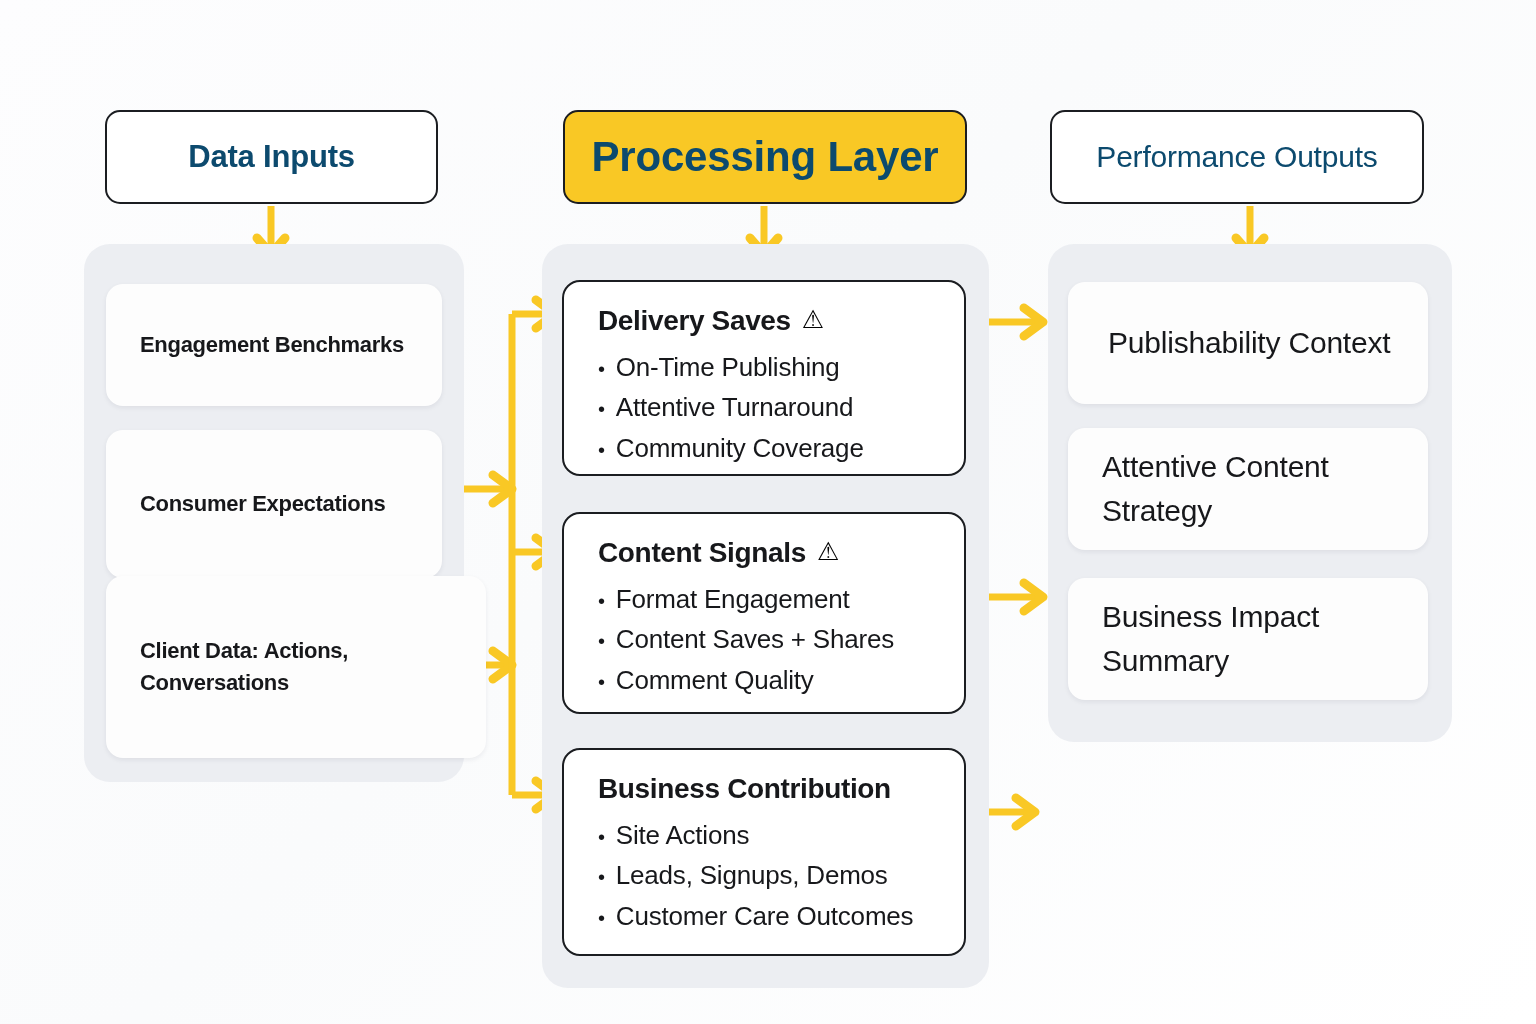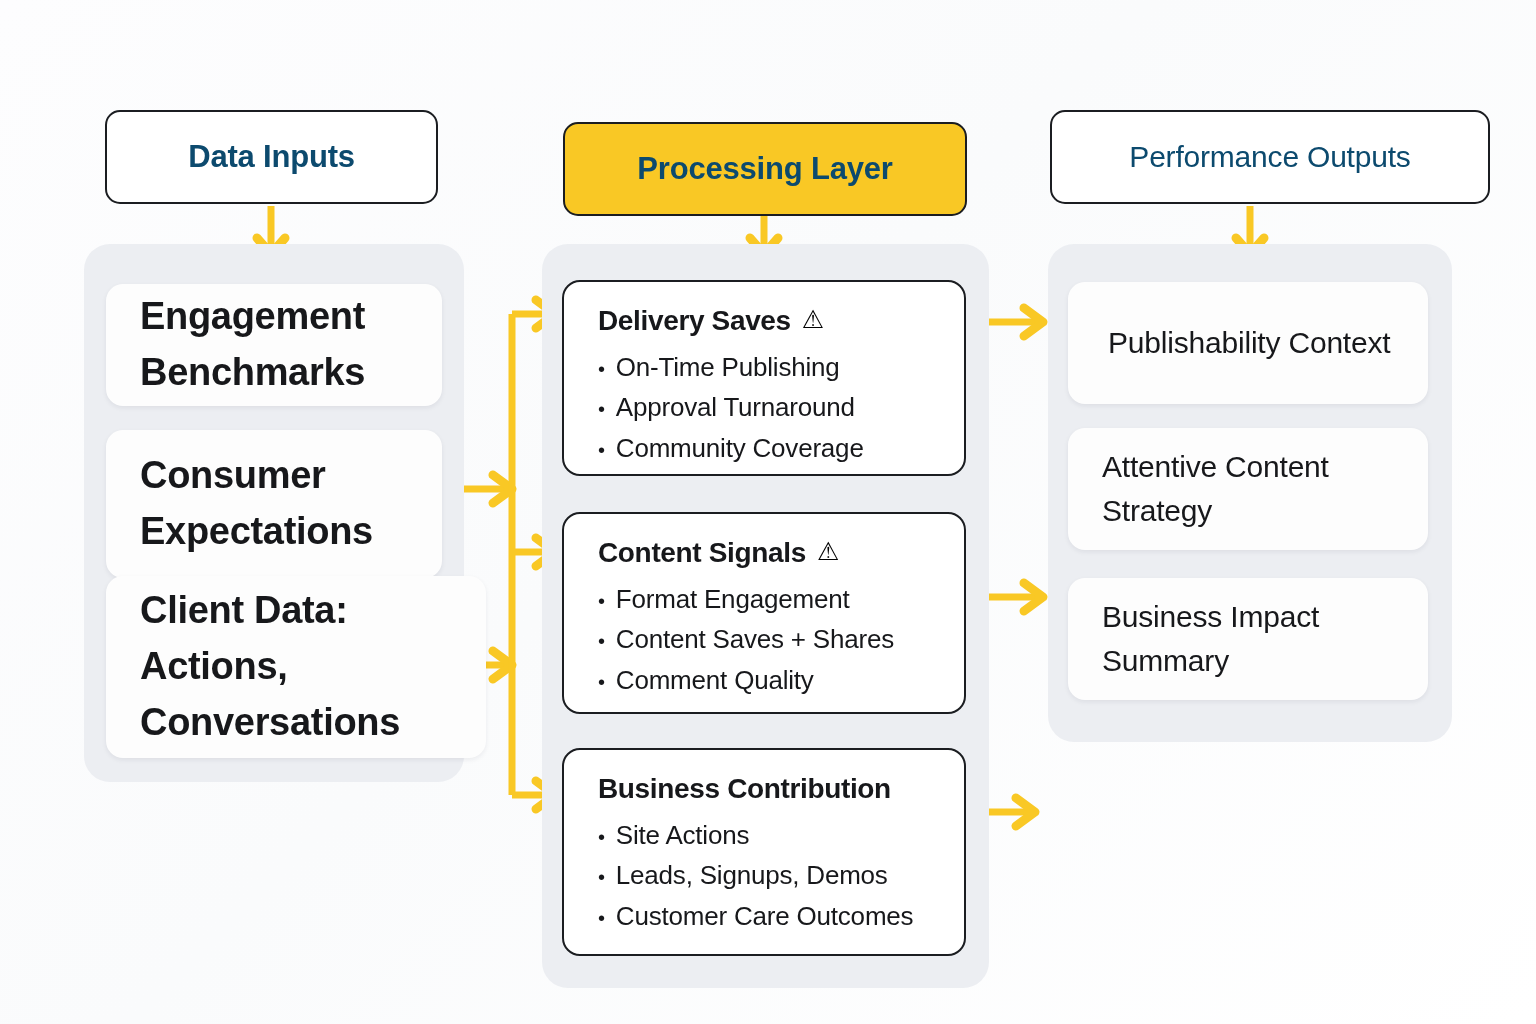--- a/index.html
+++ b/index.html
@@ -28,26 +28,25 @@
     justify-content: center;
     color: #0c4a6e;
     letter-spacing: -0.2px;
   }
   #header-inputs {
     left: 105px; top: 110px; width: 333px; height: 94px;
     font-size: 31px; font-weight: 700;
   }
   #header-processing {
     left: 563px; top: 110px; width: 404px; height: 94px;
-    font-size: 31px; font-weight: 700;
+    font-size: 42px; font-weight: 700;
     background: #F9C825;
-    margin-top: 12px;
   }
   #header-outputs {
-    left: 1050px; top: 110px; width: 440px; height: 94px;
+    left: 1050px; top: 110px; width: 374px; height: 94px;
     font-size: 30px; font-weight: 400;
   }
 
   
   .group-panel {
     position: absolute;
     box-sizing: border-box;
     background: #ECEEF2;
     border-radius: 26px;
   }
@@ -61,21 +60,21 @@
     box-sizing: border-box;
     background: #FDFDFD;
     border-radius: 17px;
     box-shadow: 0 2px 5px rgba(30,35,50,0.07);
     display: flex;
     flex-direction: column;
     justify-content: center;
     padding: 0 34px;
     color: #17181b;
   }
-  .card-in  { font-size: 38px; font-weight: 600; line-height: 1.47; letter-spacing: -0.3px; }
+  .card-in  { font-size: 22px; font-weight: 600; line-height: 1.47; letter-spacing: -0.3px; }
   .card-out { font-size: 30px; font-weight: 400; line-height: 1.47; letter-spacing: -0.2px; }
 
   #card-in-0  { left: 106px; top: 284px; width: 336px; height: 122px; }
   #card-in-1  { left: 106px; top: 430px; width: 336px; height: 148px; }
   #card-in-2  { left: 106px; top: 576px; width: 380px; height: 182px; }
 
   #card-out-0 { left: 1068px; top: 282px; width: 360px; height: 122px; padding-left: 40px; }
   #card-out-1 { left: 1068px; top: 428px; width: 360px; height: 122px; }
   #card-out-2 { left: 1068px; top: 578px; width: 360px; height: 122px; }
 
@@ -204,21 +203,21 @@
       <span>Delivery Saves</span>
       <span class="warn-icon">⚠</span>
     </div>
     <ul class="proc-list">
       <li>
           <span class="bullet">•</span>
           <span>On-Time Publishing</span>
         </li>
       <li>
           <span class="bullet">•</span>
-          <span>Approval Turnaround</span>
+          <span>Attentive Turnaround</span>
         </li>
       <li>
           <span class="bullet">•</span>
           <span>Community Coverage</span>
         </li>
     </ul>
   </div>
 
   <div class="proc-card" id="card-proc-1">
     <div class="proc-title">

